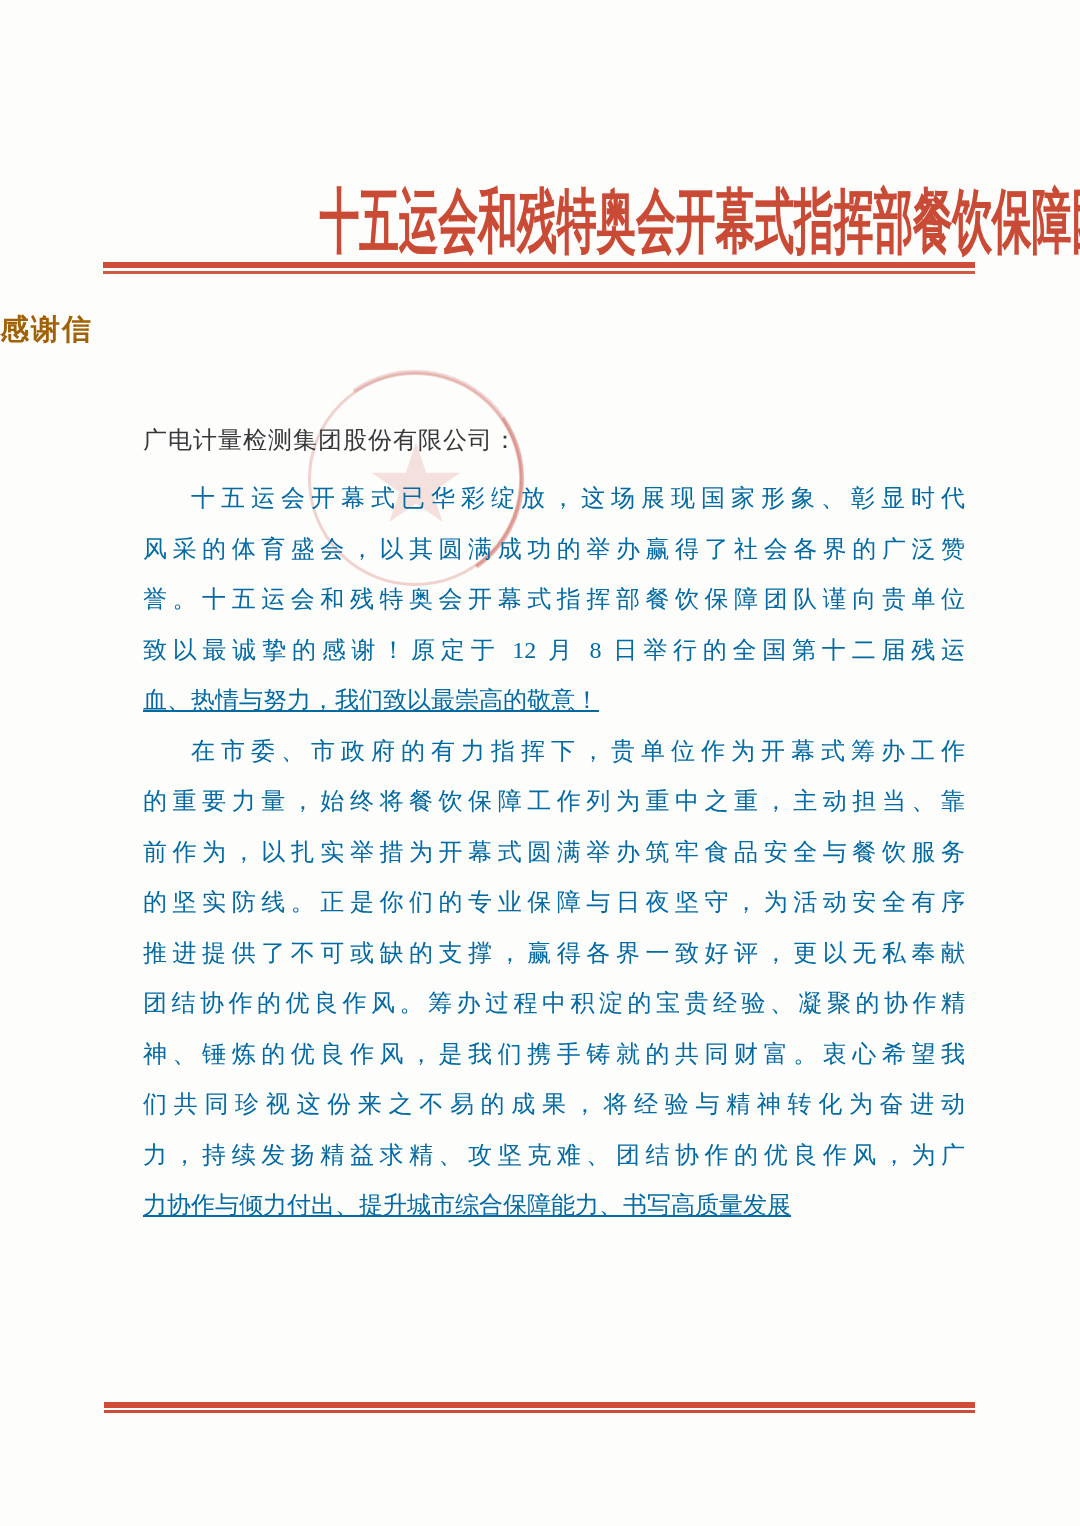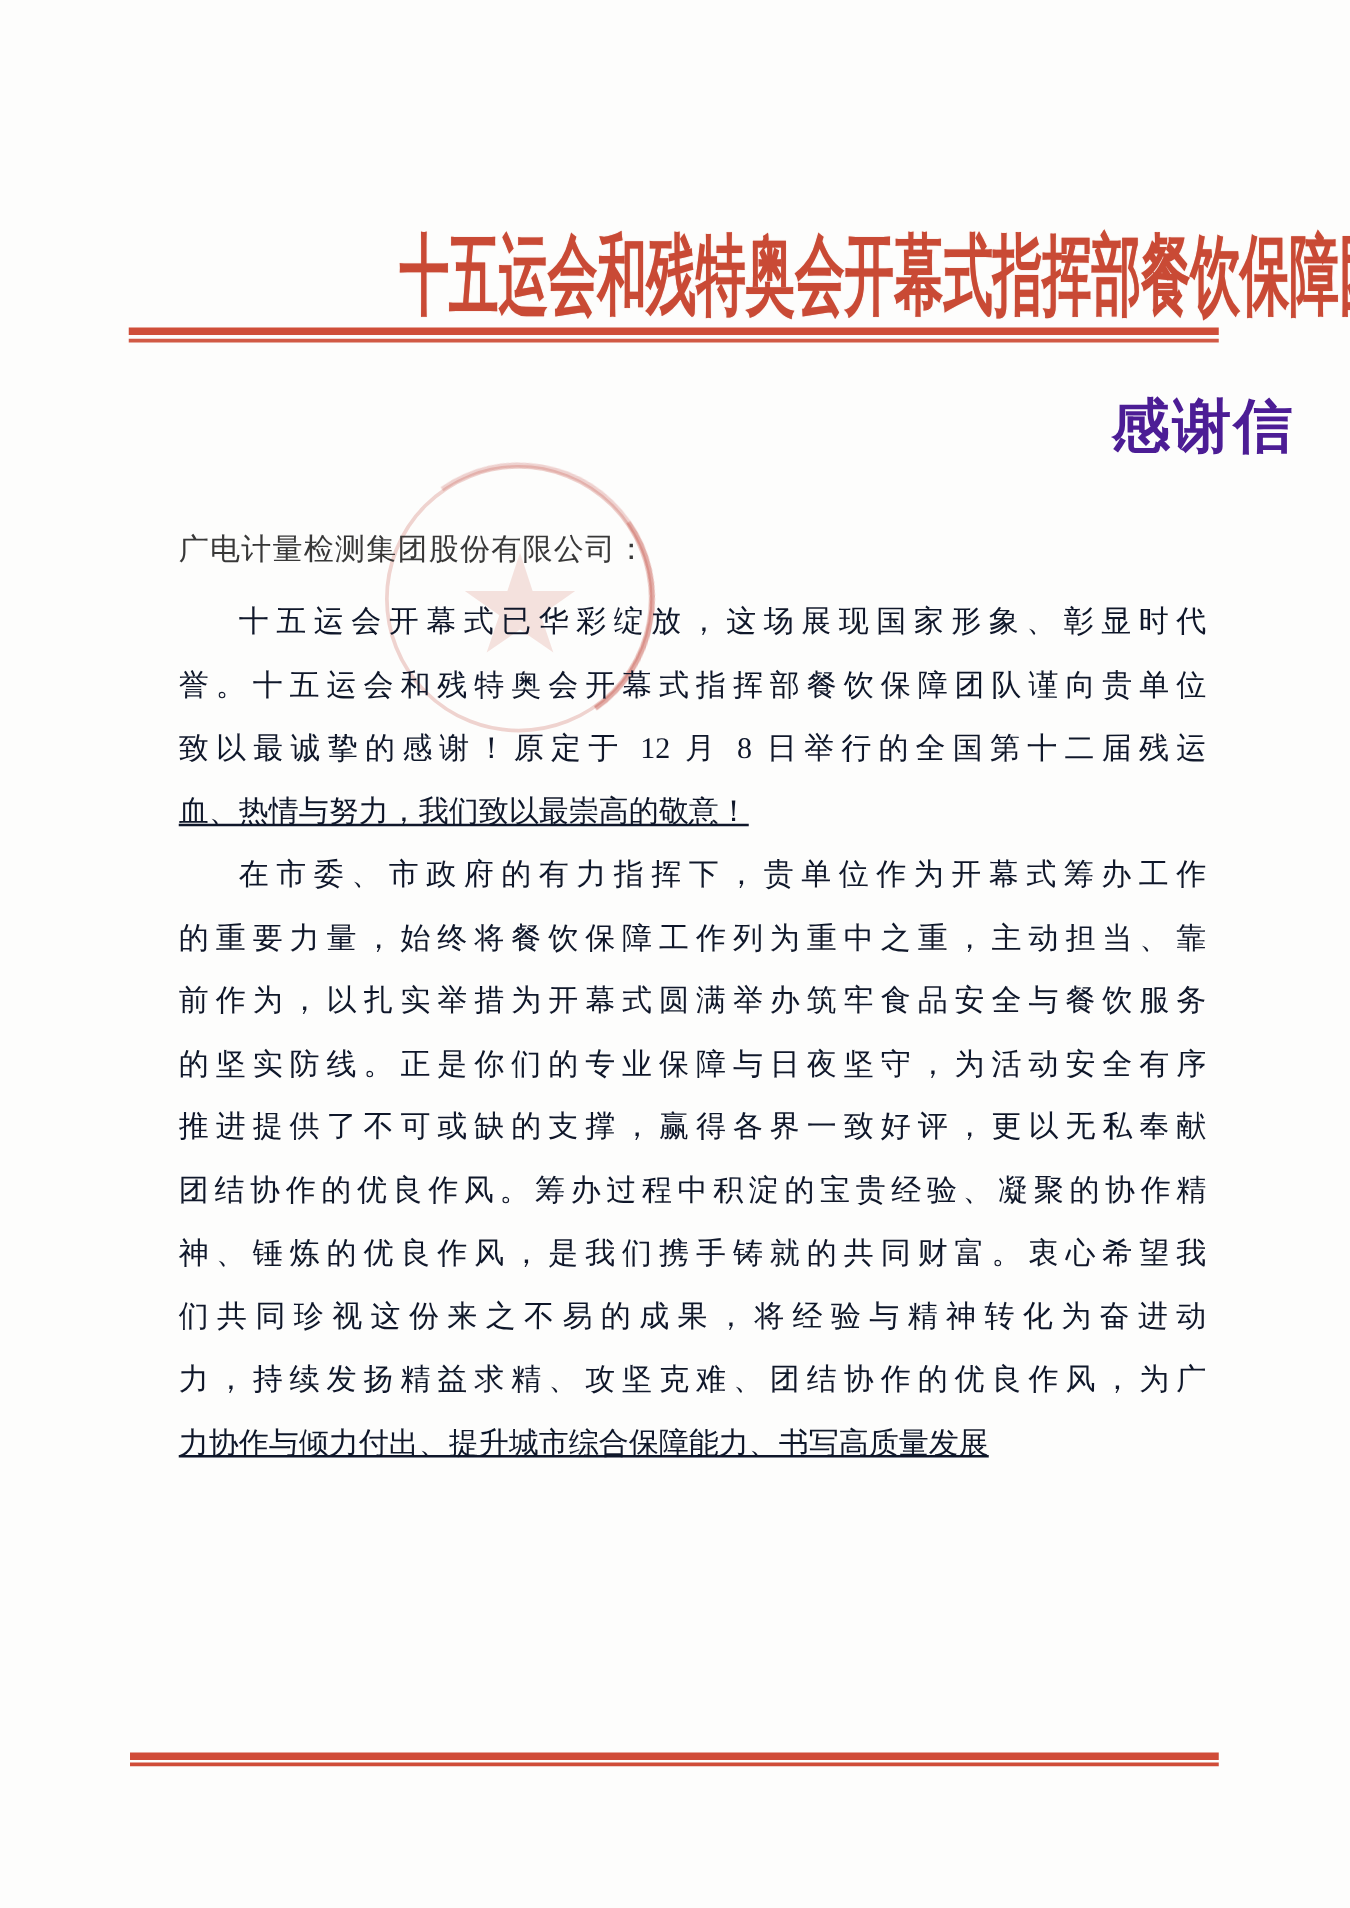--- a/index.html
+++ b/index.html
@@ -40,24 +40,24 @@
     top: 262px; left: 103px; width: 872px;
   }
   .head-rule .thick { height: 6px; background: #cf4e39; }
   .head-rule .gap   { height: 3px; background: transparent; }
   .head-rule .thin  { height: 3px; background: #d15a45; }
 
   
   .letter-title {
     position: absolute;
     top: 310px; left: 0; right: 44px;
-    text-align: right;
-    font-size: 47px;
+    text-align: left;
+    font-size: 29px;
     font-weight: bold;
-    color: #4c1d95;
+    color: #a16207;
     letter-spacing: 2px;
     z-index: 3;
   }
 
   
   .stamp {
     position: absolute;
     left: 308px; top: 372px;
     width: 214px; height: 214px;
     z-index: 1;
@@ -100,21 +100,21 @@
     line-height: 50px;
     letter-spacing: 1px;
     color: #383838;
   }
   .paragraphs { margin-top: 8px; }
   .bline {
     height: 50.5px;
     line-height: 50.5px;
     text-align: justify;
     text-align-last: justify;
-    color: #0f172a;
+    color: #0369a1;
   }
   .bline.first { text-indent: 2em; }
   .bline.last  { text-align-last: left; text-decoration: underline; }
 
   
   .foot-rule {
     position: absolute;
     top: 1402px; left: 104px; width: 871px;
   }
   .foot-rule .thick  { height: 6px; background: #d04c38; }
@@ -141,20 +141,21 @@
     <div class="arc"></div>
     <div class="star"></div>
   </div>
 
   <h1 class="letter-title">感谢信</h1>
 
   <div class="letter-body">
     <div class="salutation">广电计量检测集团股份有限公司：</div>
     <div class="paragraphs">
         <div class="bline first">十五运会开幕式已华彩绽放，这场展现国家形象、彰显时代</div>
+        <div class="bline">风采的体育盛会，以其圆满成功的举办赢得了社会各界的广泛赞</div>
         <div class="bline">誉。十五运会和残特奥会开幕式指挥部餐饮保障团队谨向贵单位</div>
         <div class="bline">致以最诚挚的感谢！原定于 12 月 8 日举行的全国第十二届残运</div>
         <div class="bline last">血、热情与努力，我们致以最崇高的敬意！</div>
         <div class="bline first">在市委、市政府的有力指挥下，贵单位作为开幕式筹办工作</div>
         <div class="bline">的重要力量，始终将餐饮保障工作列为重中之重，主动担当、靠</div>
         <div class="bline">前作为，以扎实举措为开幕式圆满举办筑牢食品安全与餐饮服务</div>
         <div class="bline">的坚实防线。正是你们的专业保障与日夜坚守，为活动安全有序</div>
         <div class="bline">推进提供了不可或缺的支撑，赢得各界一致好评，更以无私奉献</div>
         <div class="bline">团结协作的优良作风。筹办过程中积淀的宝贵经验、凝聚的协作精</div>
         <div class="bline">神、锤炼的优良作风，是我们携手铸就的共同财富。衷心希望我</div>

